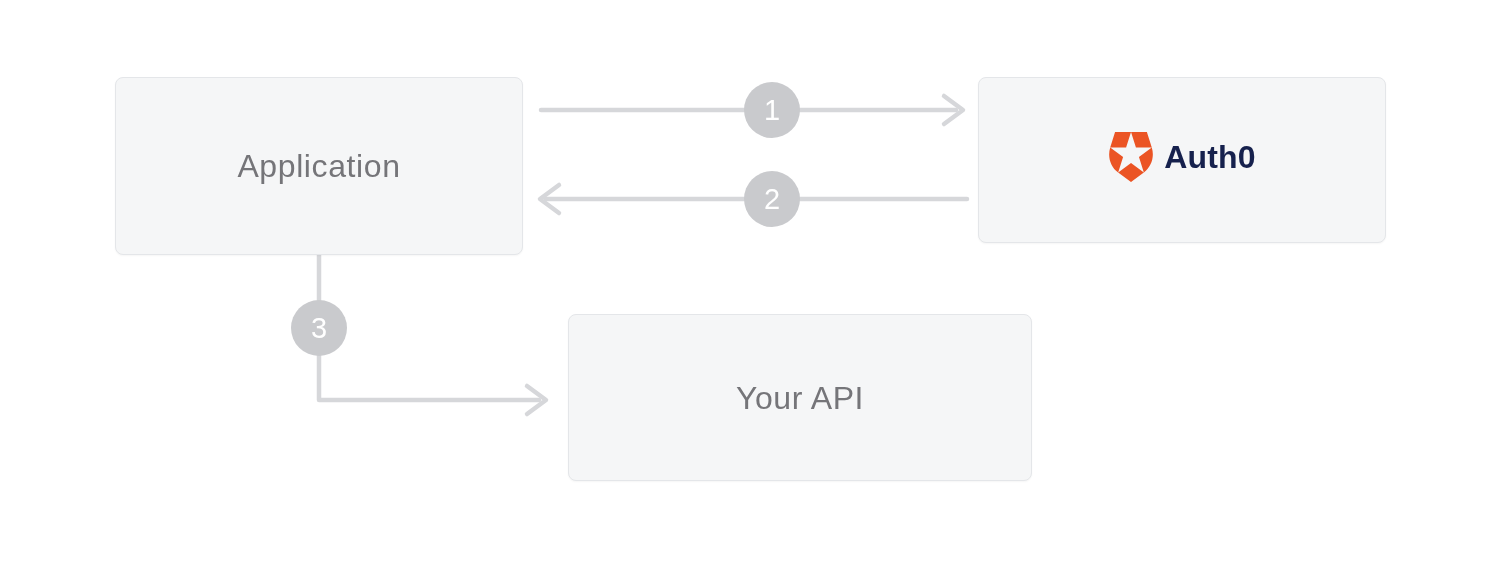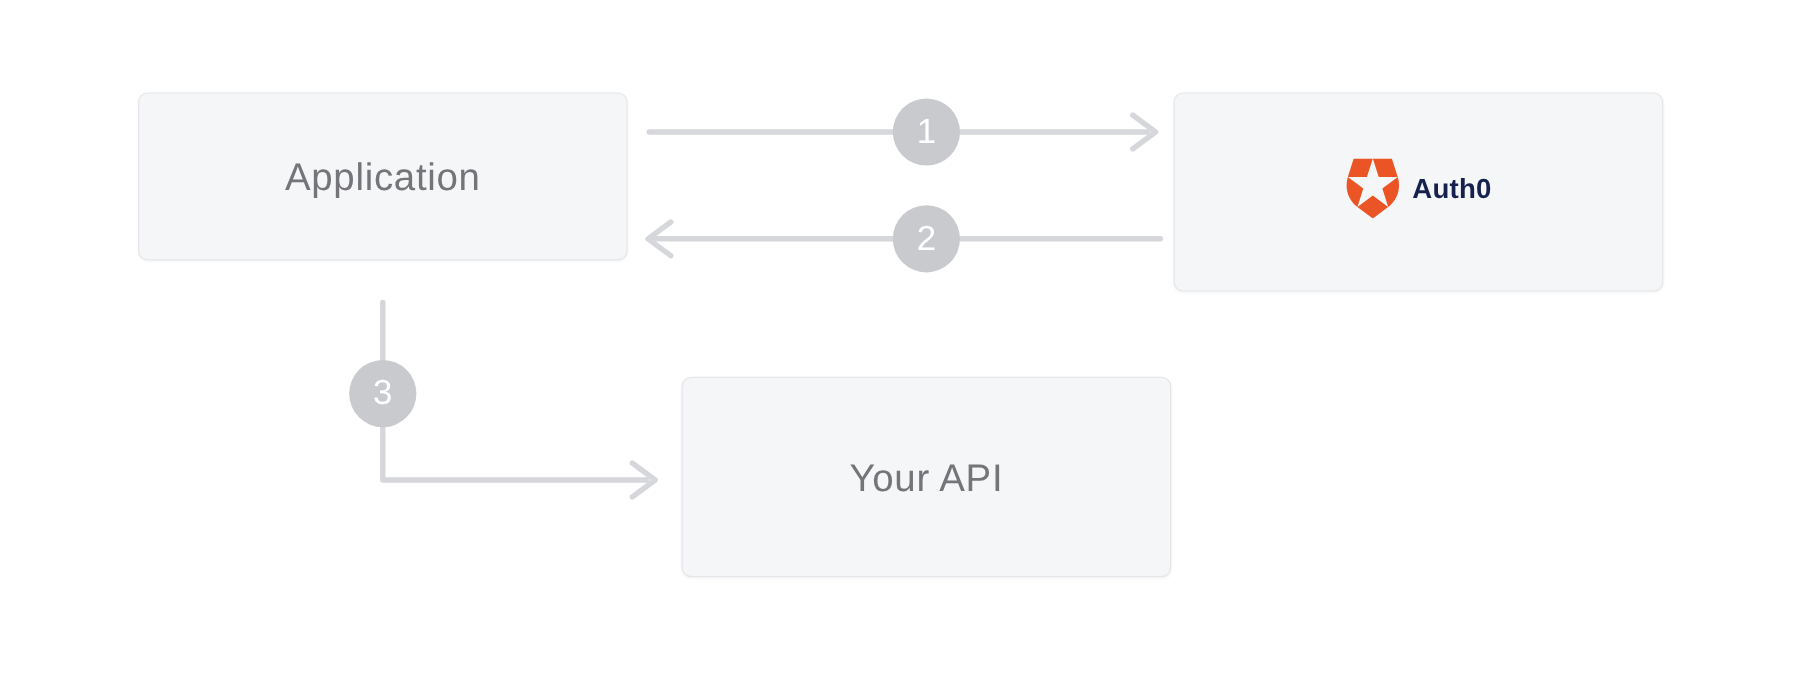--- a/index.html
+++ b/index.html
@@ -32,37 +32,37 @@
     flex-direction: column;
     align-items: center;
     justify-content: center;
     text-align: center;
     z-index: 2;
     color: #757579;
     font-size: 32px;
     letter-spacing: 0.6px;
     line-height: 48px;
   }
-  #node-application { left: 115px; top: 77px; width: 408px; height: 140px; }
+  #node-application { left: 115px; top: 77px; width: 408px; height: 178px; }
   #node-auth-server { left: 978px; top: 77px; width: 408px; height: 166px; }
-  #node-api         { left: 568px; top: 314px; width: 408px; height: 167px; }
+  #node-api         { left: 568px; top: 314px; width: 464px; height: 167px; }
 
   .node-line { white-space: nowrap; }
 
   .brand-row {
     display: flex;
     align-items: center;
     justify-content: center;
     gap: 10px;
     margin-bottom: 6px;
   }
   .brand-text {
     color: #16214d;
     font-weight: bold;
-    font-size: 23px;
+    font-size: 32px;
     letter-spacing: 0.2px;
     line-height: 50px;
   }
   .step-circle {
     position: absolute;
     width: 56px;
     height: 56px;
     border-radius: 50%;
     background: #c9cacd;
     color: #ffffff;

